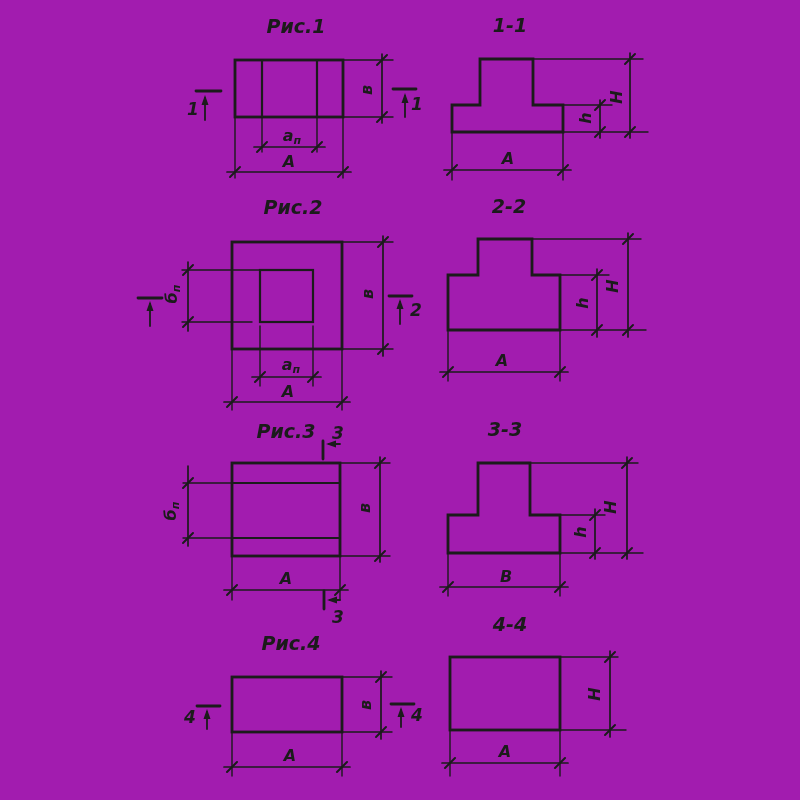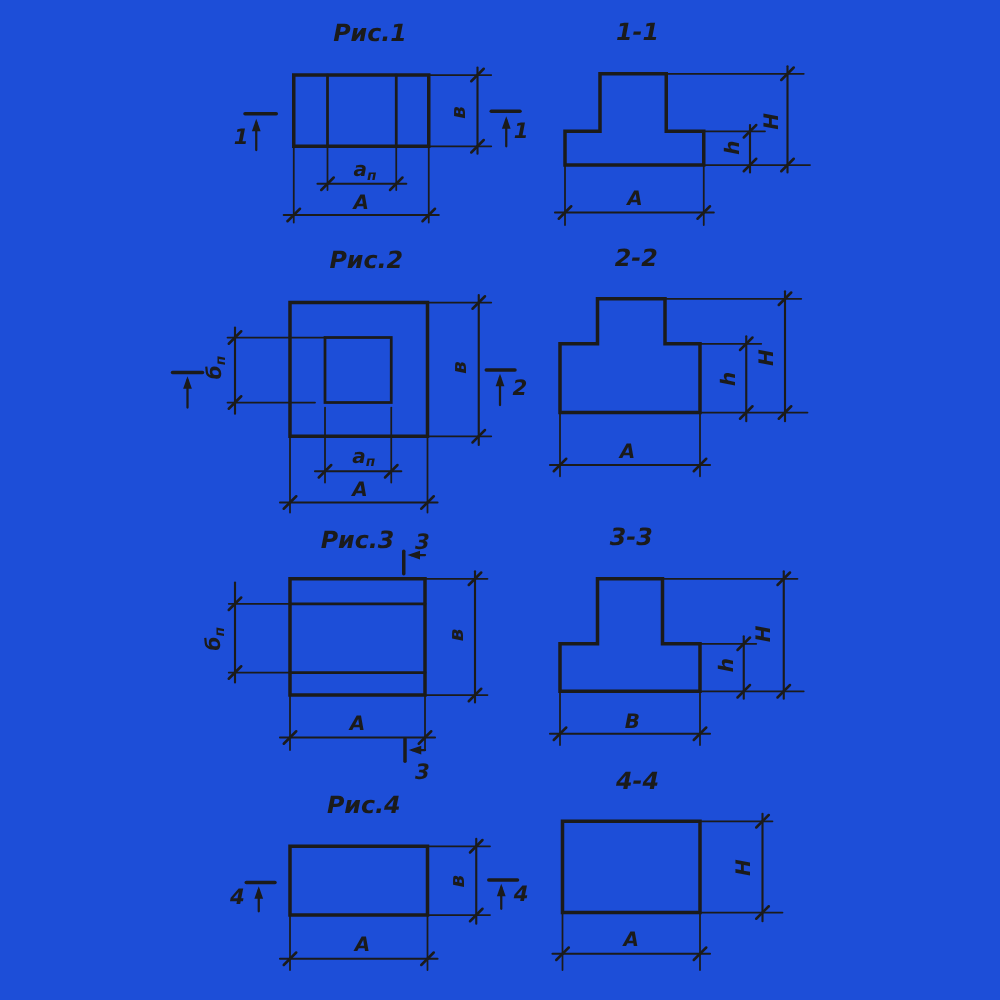--- a/index.html
+++ b/index.html
@@ -1,17 +1,17 @@
 <!DOCTYPE html>
 <html><head>
 <meta charset="utf-8">
 <style>
   html,body { margin:0; padding:0; }
   body { width:800px; height:800px; background:#ffffff; }
-  .canvas { position:relative; width:800px; height:800px; background:#1d4ed8; overflow:hidden; }
+  .canvas { position:relative; width:800px; height:800px; background:#a21caf; overflow:hidden; }
   svg text {
     font-family: "DejaVu Sans", sans-serif;
     font-style: italic;
     font-weight: bold;
     fill: #1b1b1b;
   }
   .title { font-size: 19px; }
   .dim   { font-size: 16px; }
   .num   { font-size: 17px; }
   .sub   { font-size: 11px; }

